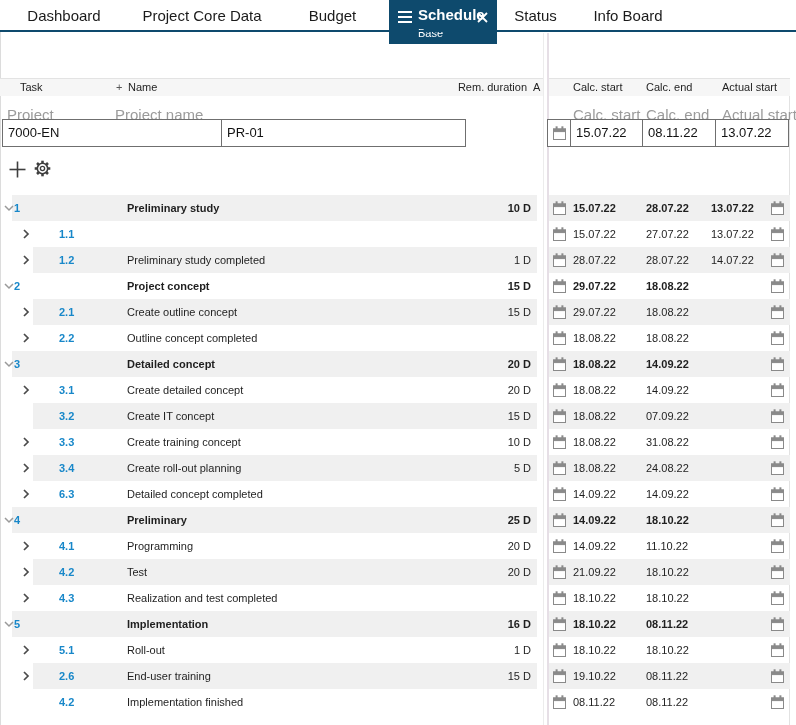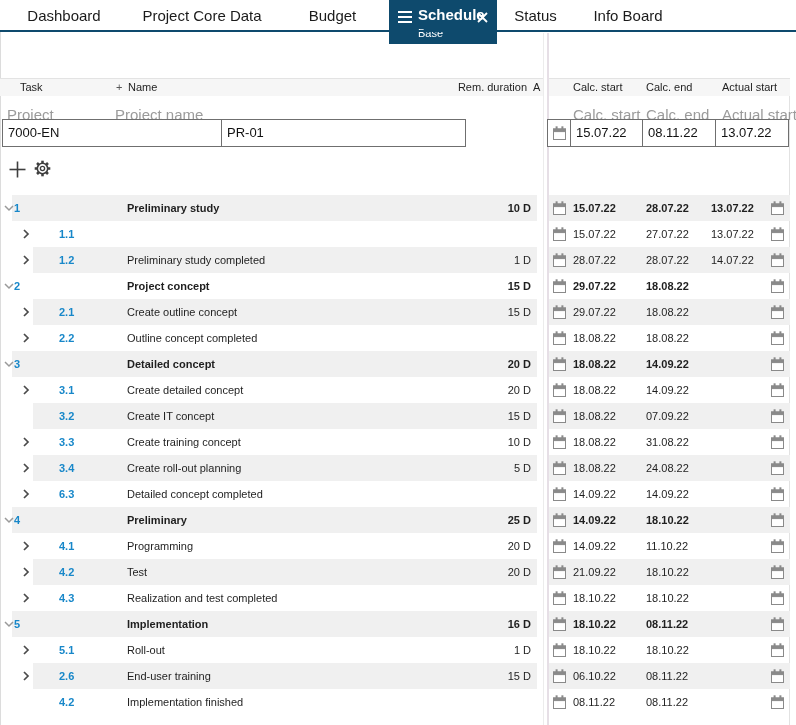--- a/index.html
+++ b/index.html
@@ -785,21 +785,21 @@
     <span class="cell cell-name">End-user training</span>
     <span class="cell cell-dur">15 D</span>
     <span class="rcal first">
       <svg width="13" height="14" viewBox="0 0 13 14">
           <rect x="0.5" y="3" width="12" height="10.5" fill="#fff" stroke="#8a8a8a"></rect>
           <rect x="0.5" y="3" width="12" height="2.6" fill="#8a8a8a" stroke="#8a8a8a"></rect>
           <rect x="2.6" y="0.3" width="2" height="3" fill="#8a8a8a"></rect>
           <rect x="8.4" y="0.3" width="2" height="3" fill="#8a8a8a"></rect>
         </svg>
     </span>
-    <span class="cell cell-cs">06.10.22</span>
+    <span class="cell cell-cs">19.10.22</span>
     <span class="cell cell-ce">08.11.22</span>
     <span class="cell cell-as"></span>
     <span class="rcal last">
       <svg width="13" height="14" viewBox="0 0 13 14">
           <rect x="0.5" y="3" width="12" height="10.5" fill="#fff" stroke="#8a8a8a"></rect>
           <rect x="0.5" y="3" width="12" height="2.6" fill="#8a8a8a" stroke="#8a8a8a"></rect>
           <rect x="2.6" y="0.3" width="2" height="3" fill="#8a8a8a"></rect>
           <rect x="8.4" y="0.3" width="2" height="3" fill="#8a8a8a"></rect>
         </svg>
     </span>

